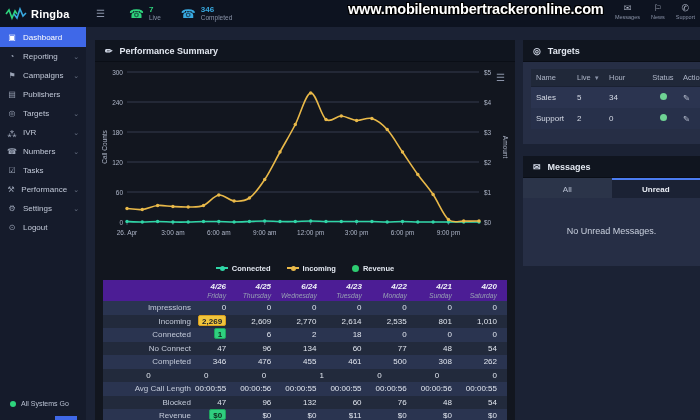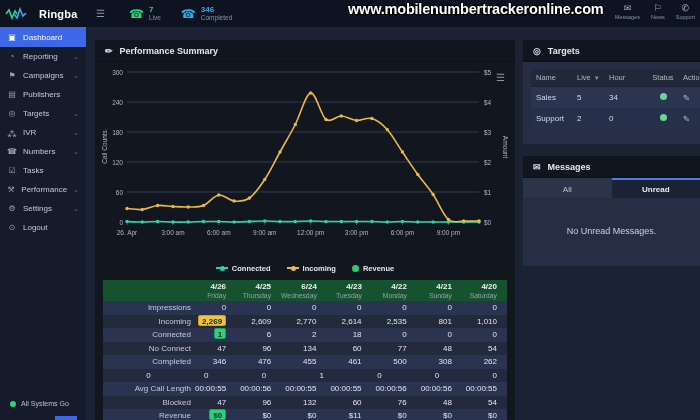--- a/index.html
+++ b/index.html
@@ -3,21 +3,21 @@
 <meta charset="utf-8">
 <style>
   * { margin:0; padding:0; box-sizing:border-box; }
   html,body { width:700px; height:420px; }
   body { font-family:"Liberation Sans", sans-serif; background:#1b2234; color:#cdd4e2;
          overflow:hidden; position:relative; }
 
   
   .topbar { position:absolute; left:0; top:0; width:700px; height:27px; background:#0d1320;
             display:flex; align-items:center; z-index:6; }
-  .brand { width:86px; display:flex; align-items:center; gap:12px; padding-left:5px; }
+  .brand { width:86px; display:flex; align-items:center; gap:4px; padding-left:5px; }
   .brand-name { font-size:11px; font-weight:bold; color:#ffffff; letter-spacing:.2px; }
   .hamburger { margin-left:10px; color:#8a93a8; font-size:10px; cursor:pointer; }
   .call-stats { display:flex; gap:20px; margin-left:24px; }
   .stat { display:flex; align-items:center; gap:5px; }
   .stat .ph { font-size:12px; line-height:1; }
   .ph.green { color:#2ed47d; } .ph.blue { color:#38a9e0; }
   .stat .num { font-size:8px; font-weight:bold; line-height:1.1; }
   .num.green { color:#2ed47d; } .num.blue { color:#38a9e0; }
   .stat .lbl { font-size:6.5px; color:#8a93a8; line-height:1.1; }
   .watermark { position:absolute; left:348px; top:1px; font-size:14.5px; font-weight:bold;
@@ -52,21 +52,21 @@
   .ctx-menu { position:absolute; right:10px; top:10px; color:#8a93a8; font-size:10px; cursor:pointer; }
   .legend { height:16px; display:flex; justify-content:center; align-items:center; gap:16px;
             font-size:7.5px; font-weight:bold; color:#e3e8f1; }
   .leg-item { display:flex; align-items:center; gap:4px; cursor:pointer; }
   .leg-line { width:12px; height:2px; position:relative; }
   .leg-line i { position:absolute; left:4px; top:-1.5px; width:5px; height:5px; border-radius:50%; display:block; }
   .leg-dot { width:7px; height:7px; border-radius:50%; }
 
   .ptable { margin:4px 8px 0 8px; font-size:8px; }
   .trow { display:flex; height:13.5px; line-height:13.5px; }
-  .trow.hd { height:21px; line-height:1.1; align-items:center; background:#14532d; }
+  .trow.hd { height:21px; line-height:1.1; align-items:center; background:#4c1d95;font-style:italic; }
   .tc-label { width:88px; padding-left:7px; color:#c3cad9; text-align:right; }
   .tc { flex:1; text-align:right; padding-right:10px; color:#e0e5ee; }
   .trow.hd .tc { padding-top:2px; }
   .hd-date { font-weight:bold; color:#eef1f7; font-size:8px; }
   .hd-day { color:#97a0b4; font-size:6.8px; }
   .row-light { background:#2a3450; } .row-dark { background:#222a3c; }
   .chip { display:inline-block; padding:0 3px; border-radius:2px; font-weight:bold;
           line-height:11px; height:11px; }
   .chip.yellow { background:#f0c53d; border:1px solid #d99d1e; color:#20232b; }
   .chip.green  { background:#2fcf7f; border:1px solid #1fa35f; color:#0e2b1c; }

